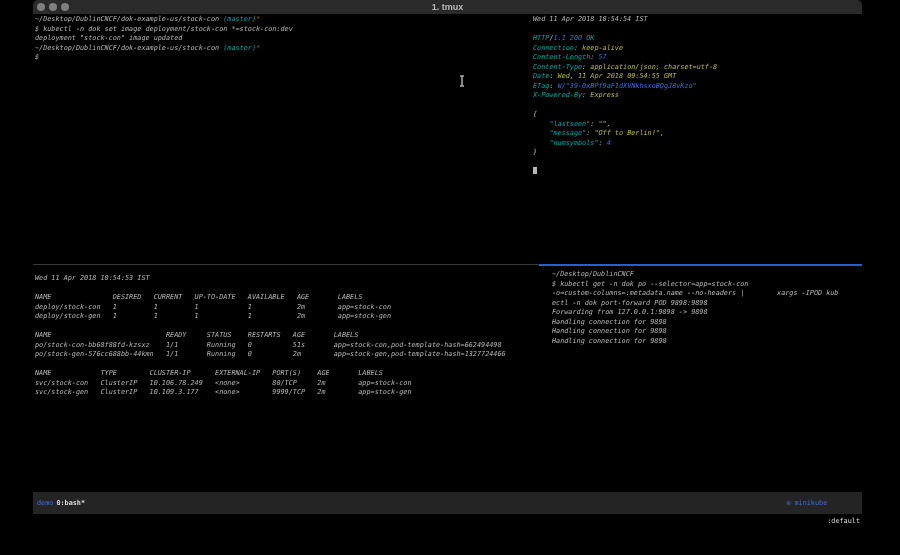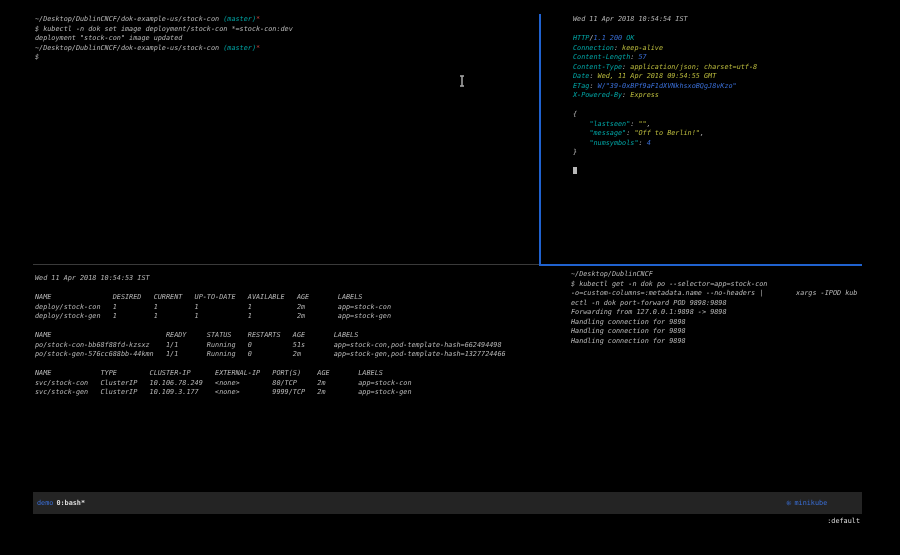--- a/index.html
+++ b/index.html
@@ -8,23 +8,23 @@
   .window{position:absolute;left:33px;top:0;width:829px;height:505px;background:var(--terminal_bg,#000);}
   .titlebar{position:absolute;left:0;top:0;width:829px;height:14px;background:var(--titlebar_bg,#2a2a2a);
             border-radius:5px 5px 0 0;}
   .traffic{position:absolute;left:3px;top:0;height:14px;display:flex;align-items:center;gap:4px;padding-left:1px;}
   .tl-btn{width:8px;height:8px;border-radius:50%;background:var(--traffic_light,#7f7f7f);}
   .title{position:absolute;left:0;top:0;width:100%;height:14px;line-height:14px;text-align:center;
          font-family:"Liberation Sans",sans-serif;font-size:9px;font-weight:bold;color:var(--titlebar_fg,#b8b8b8);}
   .pane{position:absolute;background:var(--terminal_bg,#000);overflow:hidden;white-space:pre;
         font-size:6.8px;line-height:9.5px;color:var(--fg,#b8b8b8);}
   .pane-tl{left:0;top:14px;width:506px;height:250px;padding:1px 0 0 2px;}
-  .pane-tr{left:536px;top:14px;width:321px;height:250px;padding:1px 0 4px 4px;}
+  .pane-tr{left:496px;top:14px;width:321px;height:250px;padding:1px 0 4px 4px;}
   .pane-bl{left:0;top:266px;width:539px;height:226px;padding:8px 0 0 2px;}
-  .pane-br{left:535px;top:266px;width:288px;height:226px;padding:4px 0 0 3px;}
+  .pane-br{left:516px;top:266px;width:288px;height:226px;padding:4px 0 0 3px;}
   .tline{white-space:pre;font-style:italic;}
   .seg-fg{color:var(--fg,#b8b8b8);}
   .seg-cyan{color:var(--cyan,#00a5a5);}
   .seg-blue{color:var(--blue,#3a6fd8);}
   .seg-yellow{color:var(--yellow,#bdbd3e);}
   .seg-red{color:var(--red,#cc4b44);}
   .seg-cursor{display:inline-block;width:4px;height:7px;background:var(--fg,#b8b8b8);vertical-align:baseline;}
   .border-v-active{position:absolute;left:506px;top:14px;width:2px;height:252px;background:var(--border_active,#2062cf);}
   .border-h-left{position:absolute;left:0;top:264px;width:506px;height:1px;background:var(--border_inactive,#3a3a3a);}
   .border-h-active{position:absolute;left:506px;top:264px;width:323px;height:2px;background:var(--border_active,#2062cf);}
@@ -38,20 +38,28 @@
   .sb-kube-ctx{color:var(--blue,#3a6fd8);margin-left:3px;}
   .sb-kube-ns{color:#dcdcdc;font-weight:normal;margin-right:2px;margin-top:36px;}
   .ibeam{position:absolute;left:458px;top:75px;}
 </style>
 </head>
 <body>
 
 <div class="screen">
   <div class="window">
 
+    <div class="titlebar">
+      <div class="traffic">
+        <span class="tl-btn"></span>
+        <span class="tl-btn"></span>
+        <span class="tl-btn"></span>
+      </div>
+      <div class="title">1. tmux</div>
+    </div>
 
     <div class="pane pane-tl"><div class="tline"><span class="seg-fg">~/Desktop/DublinCNCF/dok-example-us/stock-con </span><span class="seg-cyan">(master)</span><span class="seg-red">*</span></div><div class="tline"><span class="seg-fg">$ kubectl -n dok set image deployment/stock-con *=stock-con:dev</span></div><div class="tline"><span class="seg-fg">deployment "stock-con" image updated</span></div><div class="tline"><span class="seg-fg">~/Desktop/DublinCNCF/dok-example-us/stock-con </span><span class="seg-cyan">(master)</span><span class="seg-red">*</span></div><div class="tline"><span class="seg-fg">$</span></div></div>
 
     <div class="border-v-active"></div>
 
     <div class="pane pane-tr"><div class="tline"><span class="seg-fg">Wed 11 Apr 2018 10:54:54 IST</span></div><div class="tline">&nbsp;</div><div class="tline"><span class="seg-cyan">HTTP</span><span class="seg-fg">/</span><span class="seg-blue">1.1 200</span><span class="seg-fg"> </span><span class="seg-cyan">OK</span></div><div class="tline"><span class="seg-cyan">Connection</span><span class="seg-fg">: </span><span class="seg-yellow">keep-alive</span></div><div class="tline"><span class="seg-cyan">Content-Length</span><span class="seg-fg">: </span><span class="seg-blue">57</span></div><div class="tline"><span class="seg-cyan">Content-Type</span><span class="seg-fg">: </span><span class="seg-yellow">application/json; charset=utf-8</span></div><div class="tline"><span class="seg-cyan">Date</span><span class="seg-fg">: </span><span class="seg-yellow">Wed, 11 Apr 2018 09:54:55 GMT</span></div><div class="tline"><span class="seg-cyan">ETag</span><span class="seg-fg">: </span><span class="seg-blue">W/"39-0xBPf9aF1dXVNkhsxoBQgJ8vKzo"</span></div><div class="tline"><span class="seg-cyan">X-Powered-By</span><span class="seg-fg">: </span><span class="seg-yellow">Express</span></div><div class="tline">&nbsp;</div><div class="tline"><span class="seg-fg">{</span></div><div class="tline"><span class="seg-fg">    </span><span class="seg-cyan">"lastseen"</span><span class="seg-fg">: </span><span class="seg-yellow">""</span><span class="seg-fg">,</span></div><div class="tline"><span class="seg-fg">    </span><span class="seg-cyan">"message"</span><span class="seg-fg">: </span><span class="seg-yellow">"Off to Berlin!"</span><span class="seg-fg">,</span></div><div class="tline"><span class="seg-fg">    </span><span class="seg-cyan">"numsymbols"</span><span class="seg-fg">: </span><span class="seg-blue">4</span></div><div class="tline"><span class="seg-fg">}</span></div><div class="tline">&nbsp;</div><div class="tline"><span class="seg-cursor"> </span></div></div>
 
     <div class="border-h-left"></div>
     <div class="border-h-active"></div>
 

